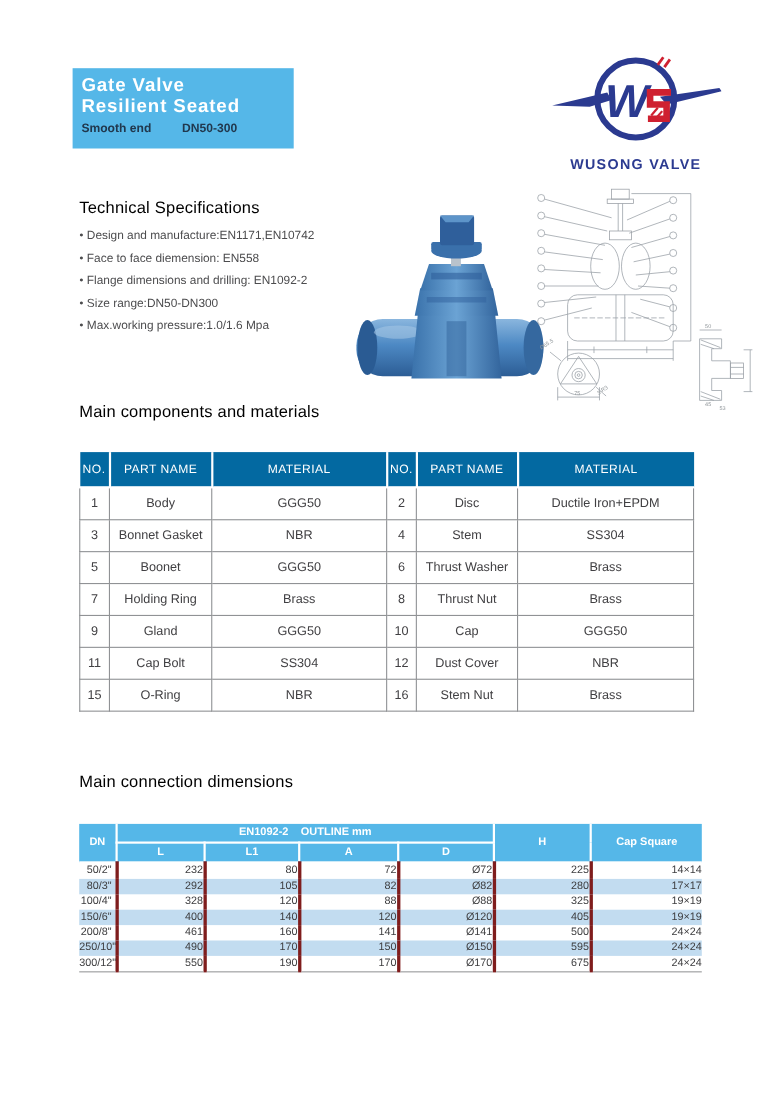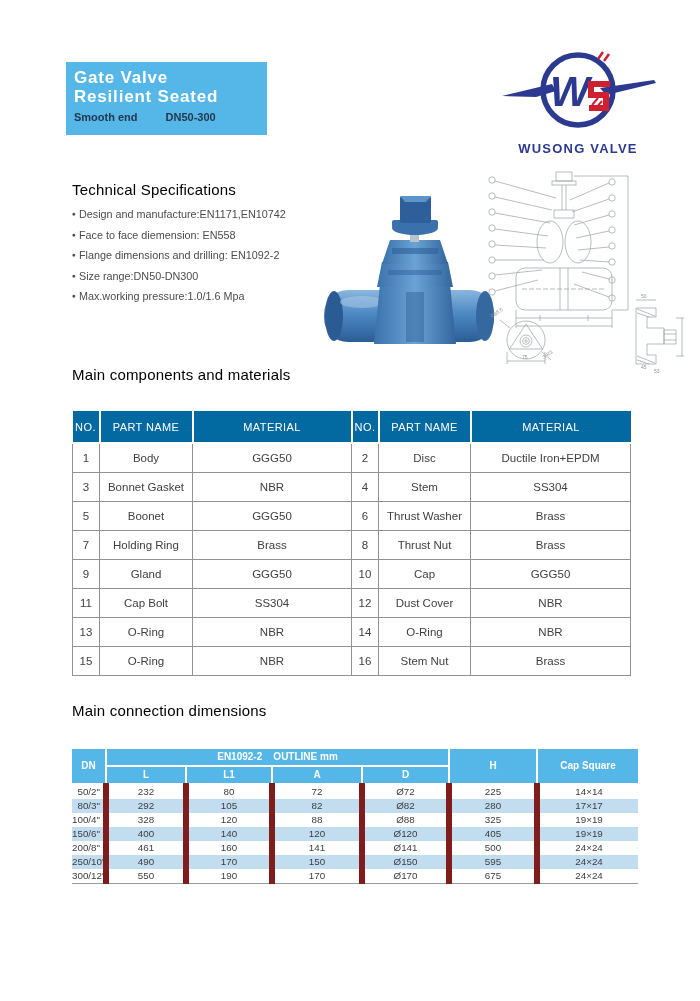--- a/index.html
+++ b/index.html
@@ -52,22 +52,22 @@
   
   .dim-table { position:absolute; left:72px; top:749px; width:566px; }
   .dim-table th {
     background:#55b7e8; color:#fff; font-weight:bold; font-size:10px;
     border:2px solid #fff; border-top:0; height:14px; line-height:1;
   }
   .dim-table th.pre { white-space:pre; }
   .dim-table th:first-child { border-left:0; }
   .dim-table th:last-child { border-right:0; }
   .dim-table td {
-    font-size:9.8px; color:#3d3d3f; text-align:center; height:14px; line-height:1;
-    border-left:6px solid #7f1d1d; padding:0;
+    font-size:9.8px; color:#3d3d3f; text-align:right; height:14px; line-height:1;
+    border-left:3px solid #7f1d1d; padding:0;
   }
   .dim-table td:first-child { border-left:0; text-align:right; padding-right:3px; }
   .dim-table tbody tr:nth-child(even) { background:#c2dcf0; }
   .dim-table tbody tr:last-child td { border-bottom:1px solid #98999b; }
 </style>
 </head>
 <body>
 
 <div class="page">
 
@@ -304,28 +304,20 @@
       </tr>
       <tr>
         <td>11</td>
         <td>Cap Bolt</td>
         <td>SS304</td>
         <td>12</td>
         <td>Dust Cover</td>
         <td>NBR</td>
       </tr>
       <tr>
-        <td>13</td>
-        <td>O-Ring</td>
-        <td>NBR</td>
-        <td>14</td>
-        <td>O-Ring</td>
-        <td>NBR</td>
-      </tr>
-      <tr>
         <td>15</td>
         <td>O-Ring</td>
         <td>NBR</td>
         <td>16</td>
         <td>Stem Nut</td>
         <td>Brass</td>
       </tr>
     </tbody>
   </table>
 

